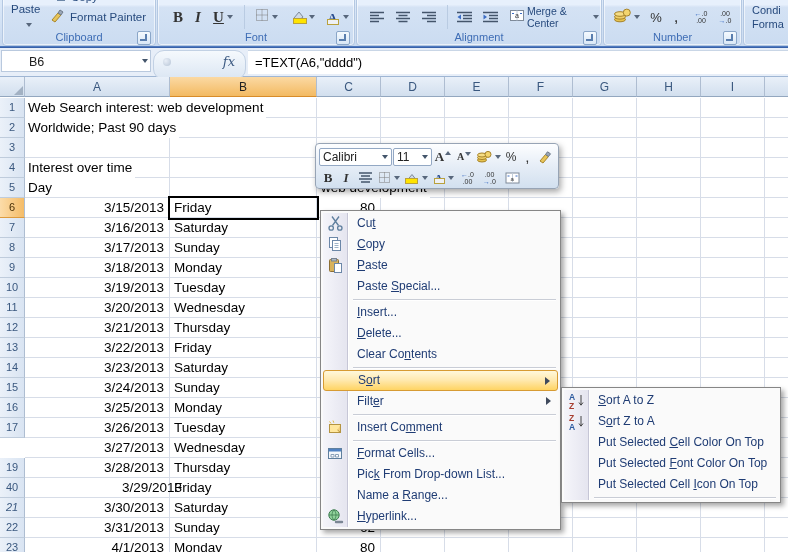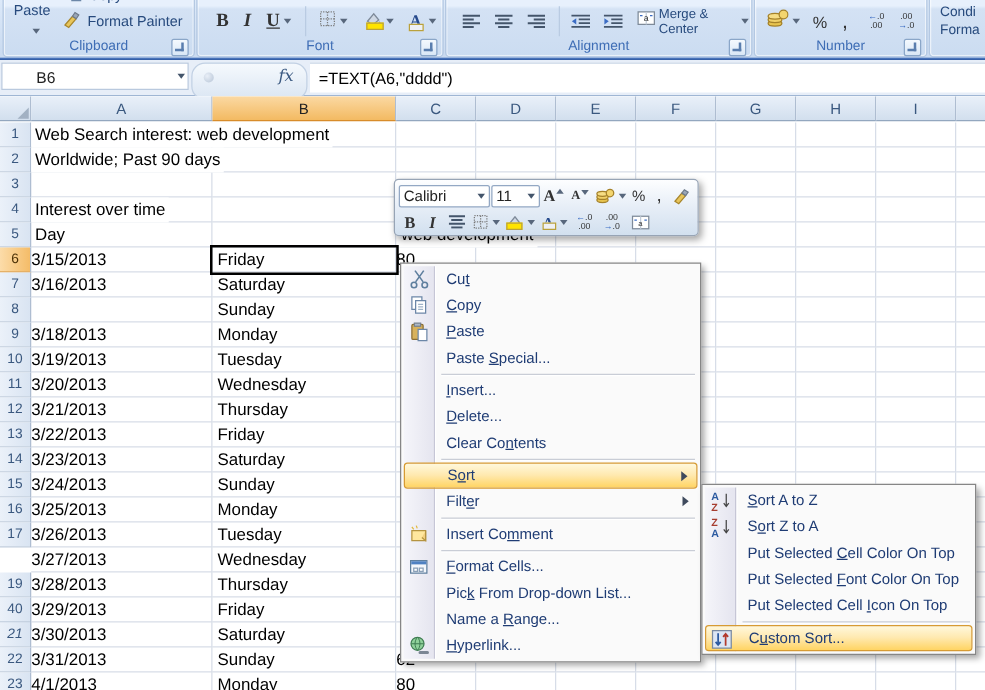--- a/index.html
+++ b/index.html
@@ -51,21 +51,21 @@
           background:linear-gradient(#e9f0f9,#d2dfee);border-right:1px solid #aebdd1;border-bottom:1px solid #93a7bf;}
   .colhdr.sel{background:linear-gradient(#fbd9a3,#f3ba62);border-bottom:1px solid #d88c2a;color:#222;}
   .rowhdr{position:absolute;left:0;width:25px;height:20px;box-sizing:border-box;text-align:center;
           font-size:11px;line-height:19px;color:#3a587f;
           background:linear-gradient(90deg,#ebf1f9,#d9e4f2);border-right:1px solid #aebdd1;border-bottom:1px solid #bfccdc;}
   .rowhdr.sel{background:linear-gradient(90deg,#fcdca9,#f4bc68);color:#4a3005;border-bottom:1px solid #dd9b3f;}
   .cell{position:absolute;box-sizing:border-box;border-right:1px solid #d7dde8;border-bottom:1px solid #d7dde8;}
   .ctext{position:absolute;height:20px;line-height:20px;font-size:13.5px;color:#000;
          white-space:nowrap;z-index:2;box-sizing:border-box;}
   .spill{background:#fff;padding:0 3px;}
-  .num{padding-right:4px;}
+  .num{text-align:right;padding-right:4px;}
   .day{text-align:left;padding-left:4px;}
   #selbox{position:absolute;border:2px solid #000;box-sizing:border-box;z-index:3;}
   #corner{position:absolute;left:0;top:0;width:25px;height:20px;box-sizing:border-box;
           background:linear-gradient(#e9f0f9,#d2dfee);border-right:1px solid #aebdd1;border-bottom:1px solid #93a7bf;}
   #corner i{position:absolute;right:1px;bottom:1px;width:0;height:0;
             border-left:9px solid transparent;border-bottom:9px solid #a2b1c3;}
   
   #minibar{position:absolute;left:315px;top:143px;width:244px;height:46px;z-index:10;box-sizing:border-box;
            border:1px solid #97a4b5;border-radius:4px;
            background:linear-gradient(#fdfeff,#e7eef7 48%,#d2e0ef);box-shadow:2px 3px 6px rgba(0,0,0,.35);}
@@ -376,20 +376,21 @@
       <div class="cell" style="left:25px;top:161px;width:145px;height:20px;"></div>
       <div class="cell" style="left:170px;top:161px;width:147px;height:20px;"></div>
       <div class="cell" style="left:317px;top:161px;width:64px;height:20px;"></div>
       <div class="cell" style="left:381px;top:161px;width:64px;height:20px;"></div>
       <div class="cell" style="left:445px;top:161px;width:64px;height:20px;"></div>
       <div class="cell" style="left:509px;top:161px;width:64px;height:20px;"></div>
       <div class="cell" style="left:573px;top:161px;width:64px;height:20px;"></div>
       <div class="cell" style="left:637px;top:161px;width:64px;height:20px;"></div>
       <div class="cell" style="left:701px;top:161px;width:64px;height:20px;"></div>
       <div class="cell" style="left:765px;top:161px;width:24px;height:20px;"></div>
+      <div class="ctext num" style="left:25px;top:161px;width:143px;">3/17/2013</div>
       <div class="ctext day" style="left:170px;top:161px;width:147px;">Sunday</div>
       <div class="rowhdr" style="top:181px;">9</div>
       <div class="cell" style="left:25px;top:181px;width:145px;height:20px;"></div>
       <div class="cell" style="left:170px;top:181px;width:147px;height:20px;"></div>
       <div class="cell" style="left:317px;top:181px;width:64px;height:20px;"></div>
       <div class="cell" style="left:381px;top:181px;width:64px;height:20px;"></div>
       <div class="cell" style="left:445px;top:181px;width:64px;height:20px;"></div>
       <div class="cell" style="left:509px;top:181px;width:64px;height:20px;"></div>
       <div class="cell" style="left:573px;top:181px;width:64px;height:20px;"></div>
       <div class="cell" style="left:637px;top:181px;width:64px;height:20px;"></div>
@@ -739,20 +740,15 @@
           </svg></span><span><u>S</u>ort A to Z</span></div>
       <div class="mi"><span class="ic"><svg width="17" height="17" font-family="Liberation Sans,sans-serif">
             <text x="1" y="8" font-size="8.5" font-weight="bold" fill="#a63d30">Z</text>
             <text x="1" y="16.5" font-size="8.5" font-weight="bold" fill="#2c5aa0">A</text>
             <path d="M13 3v9.5M11 10.5l2 2.7 2-2.7" fill="none" stroke="#444"></path>
           </svg></span><span>S<u>o</u>rt Z to A</span></div>
       <div class="mi"><span>Put Selected <u>C</u>ell Color On Top</span></div>
       <div class="mi"><span>Put Selected <u>F</u>ont Color On Top</span></div>
       <div class="mi"><span>Put Selected Cell <u>I</u>con On Top</span></div>
       <div class="msep"></div>
-      <div class="mi hl"><span class="ic"><svg width="17" height="17">
-            <rect x="1" y="1.5" width="15" height="14" fill="#dce6f4" stroke="#7a8aa0"></rect>
-            <path d="M5.5 3.5v9M3.5 10.5l2 2.4 2-2.4" fill="none" stroke="#2c5aa0" stroke-width="1.4"></path>
-            <path d="M11.5 13.5v-9M9.5 6.5l2-2.4 2 2.4" fill="none" stroke="#b33a2c" stroke-width="1.4"></path>
-          </svg></span><span>C<u>u</u>stom Sort...</span></div>
     </div>
 
 </div>
 
 </body></html>

